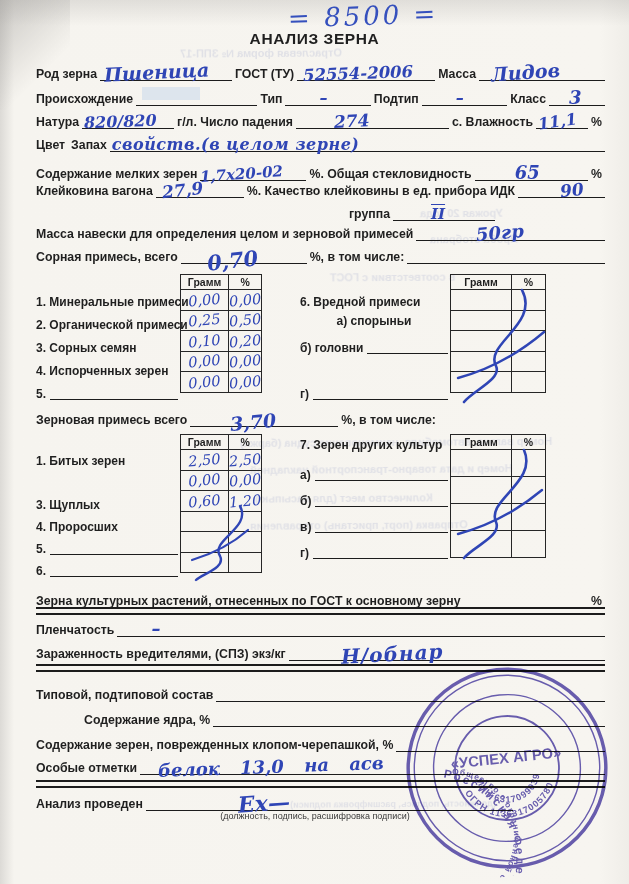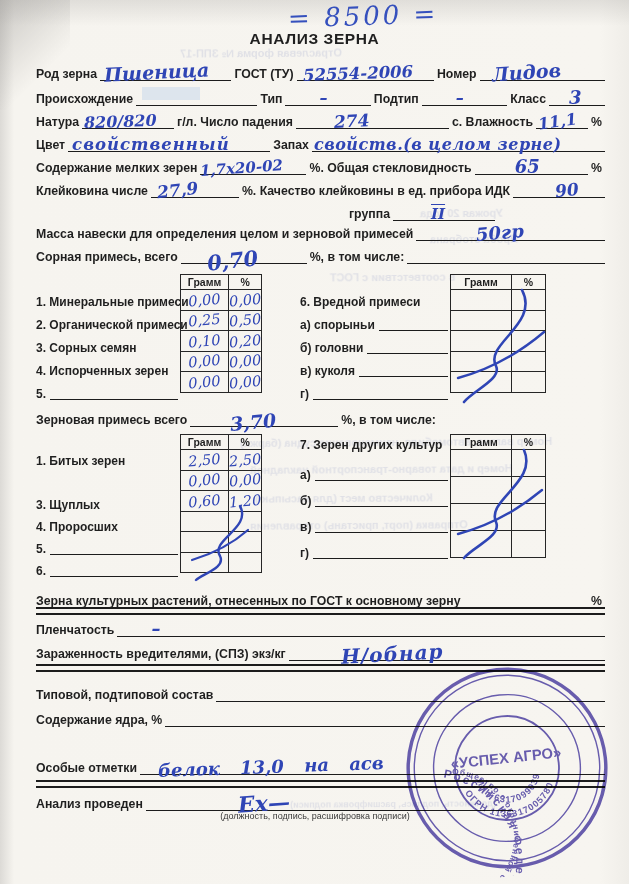--- a/index.html
+++ b/index.html
@@ -67,21 +67,21 @@
 
   <div class="r" style="top:64px;">
     <span class="lbl">Род зерна</span>
     <span class="b" style="flex:1.1;">
         <span class="hw" style="left:4px;font-size:19px;transform:rotate(-3deg);">Пшеница</span>
       </span>
     <span class="lbl2">ГОСТ (ТУ)</span>
     <span class="b" style="flex:1.15;">
         <span class="hw" style="left:6px;font-size:16.5px;transform:rotate(-2deg);">52554-2006</span>
       </span>
-    <span class="lbl2">Номер</span>
+    <span class="lbl2">Масса</span>
     <span class="b" style="flex:1.05;">
         <span class="hw" style="left:12px;font-size:19px;transform:rotate(-4deg);">Лидов</span>
       </span>
   </div>
 
   <div class="r" style="top:89px;">
     <span class="lbl">Происхождение</span>
     <span class="b" style="flex:1.35;"></span>
     <span class="lbl2">Тип</span>
     <span class="b" style="flex:.95;">
@@ -108,43 +108,40 @@
       </span>
     <span class="lbl2">с. Влажность</span>
     <span class="b" style="width:52px;">
         <span class="hw" style="left:2px;font-size:16px;transform:rotate(-8deg);">11,1</span>
       </span>
     <span class="lbl2">%</span>
   </div>
 
   <div class="r" style="top:135px;">
     <span class="lbl">Цвет</span>
-    <span class="b" style="flex:1;">
-        <span class="hw" style="left:4px;font-size:16.5px;letter-spacing:1px;">свойственный</span>
-      </span>
     <span class="lbl2">Запах</span>
     <span class="b" style="flex:1.45;">
         <span class="hw" style="left:2px;font-size:16px;letter-spacing:.5px;">свойств.(в целом зерне)</span>
       </span>
   </div>
 
-  <div class="r" style="top:158px;">
+  <div class="r" style="top:164px;">
     <span class="lbl">Содержание мелких зерен</span>
     <span class="b" style="width:106px;">
         <span class="hw" style="left:0;font-size:15px;transform:rotate(-4deg);">1,7х20-02</span>
       </span>
     <span class="lbl2">%. Общая стекловидность</span>
     <span class="b" style="flex:1;margin-top:8px;">
         <span class="hw" style="left:40px;font-size:18px;">65</span>
       </span>
     <span class="lbl2">%</span>
   </div>
 
   <div class="r" style="top:181px;">
-    <span class="lbl">Клейковина числе</span>
+    <span class="lbl">Клейковина вагона</span>
     <span class="b" style="width:88px;">
         <span class="hw" style="left:6px;transform:rotate(-6deg);">27,9</span>
       </span>
     <span class="lbl2">%. Качество клейковины в ед. прибора ИДК</span>
     <span class="b" style="flex:1;">
         <span class="hw" style="left:42px;transform:rotate(-6deg);">90</span>
       </span>
   </div>
 
   <div class="r" style="top:204px;left:330px;right:134px;">
@@ -233,30 +230,26 @@
           <td class="c">
             <span class="hwc">0,00</span>
           </td>
         </tr>
   </tbody>
     </table>
 
   <div class="flab" style="top:291px;left:300px;width:148px;">
       <span>6. Вредной примеси</span>
     </div>
-  <div class="flab" style="top:314px;left:300px;width:148px;">
+  <div class="flab" style="top:314px;left:300px;width:148px;flex-direction:column;">
       <span>а) спорыньи</span>
       <span class="b"></span>
     </div>
   <div class="flab" style="top:337px;left:300px;width:148px;">
       <span>б) головни</span>
-      <span class="b"></span>
-    </div>
-  <div class="flab" style="top:360px;left:300px;width:148px;">
-      <span>в) куколя</span>
       <span class="b"></span>
     </div>
   <div class="flab" style="top:383px;left:300px;width:148px;">
       <span>г)</span>
       <span class="b"></span>
     </div>
 
   <table class="t" style="top:274px;left:450px;">
     <tbody>
         <tr>
@@ -435,22 +428,26 @@
         <span class="hw" style="left:52px;bottom:-4px;font-size:20px;transform:rotate(-3deg);letter-spacing:1px;">Н/обнар</span>
       </span>
   </div>
 
   <div class="dr" style="top:664px;"></div>
 
   <div class="r" style="top:685px;">
     <span class="lbl">Типовой, подтиповой состав</span>
     <span class="b" style="flex:1;"></span>
   </div>
-  <div class="r" style="top:710px;">
+  <div class="r" style="top:710px;margin-left:48px;">
     <span class="lbl">Содержание ядра, %</span>
+    <span class="b" style="flex:1;"></span>
+  </div>
+  <div class="r" style="top:735px;">
+    <span class="lbl">Содержание зерен, поврежденных клопом-черепашкой, %</span>
     <span class="b" style="flex:1;"></span>
   </div>
 
   <div class="r" style="top:758px;">
     <span class="lbl">Особые отметки</span>
     <span class="b" style="flex:1;">
         <span class="hw" style="left:18px;font-size:18px;word-spacing:14px;transform:rotate(-2deg);">белок  13,0  на асв</span>
       </span>
   </div>
 

